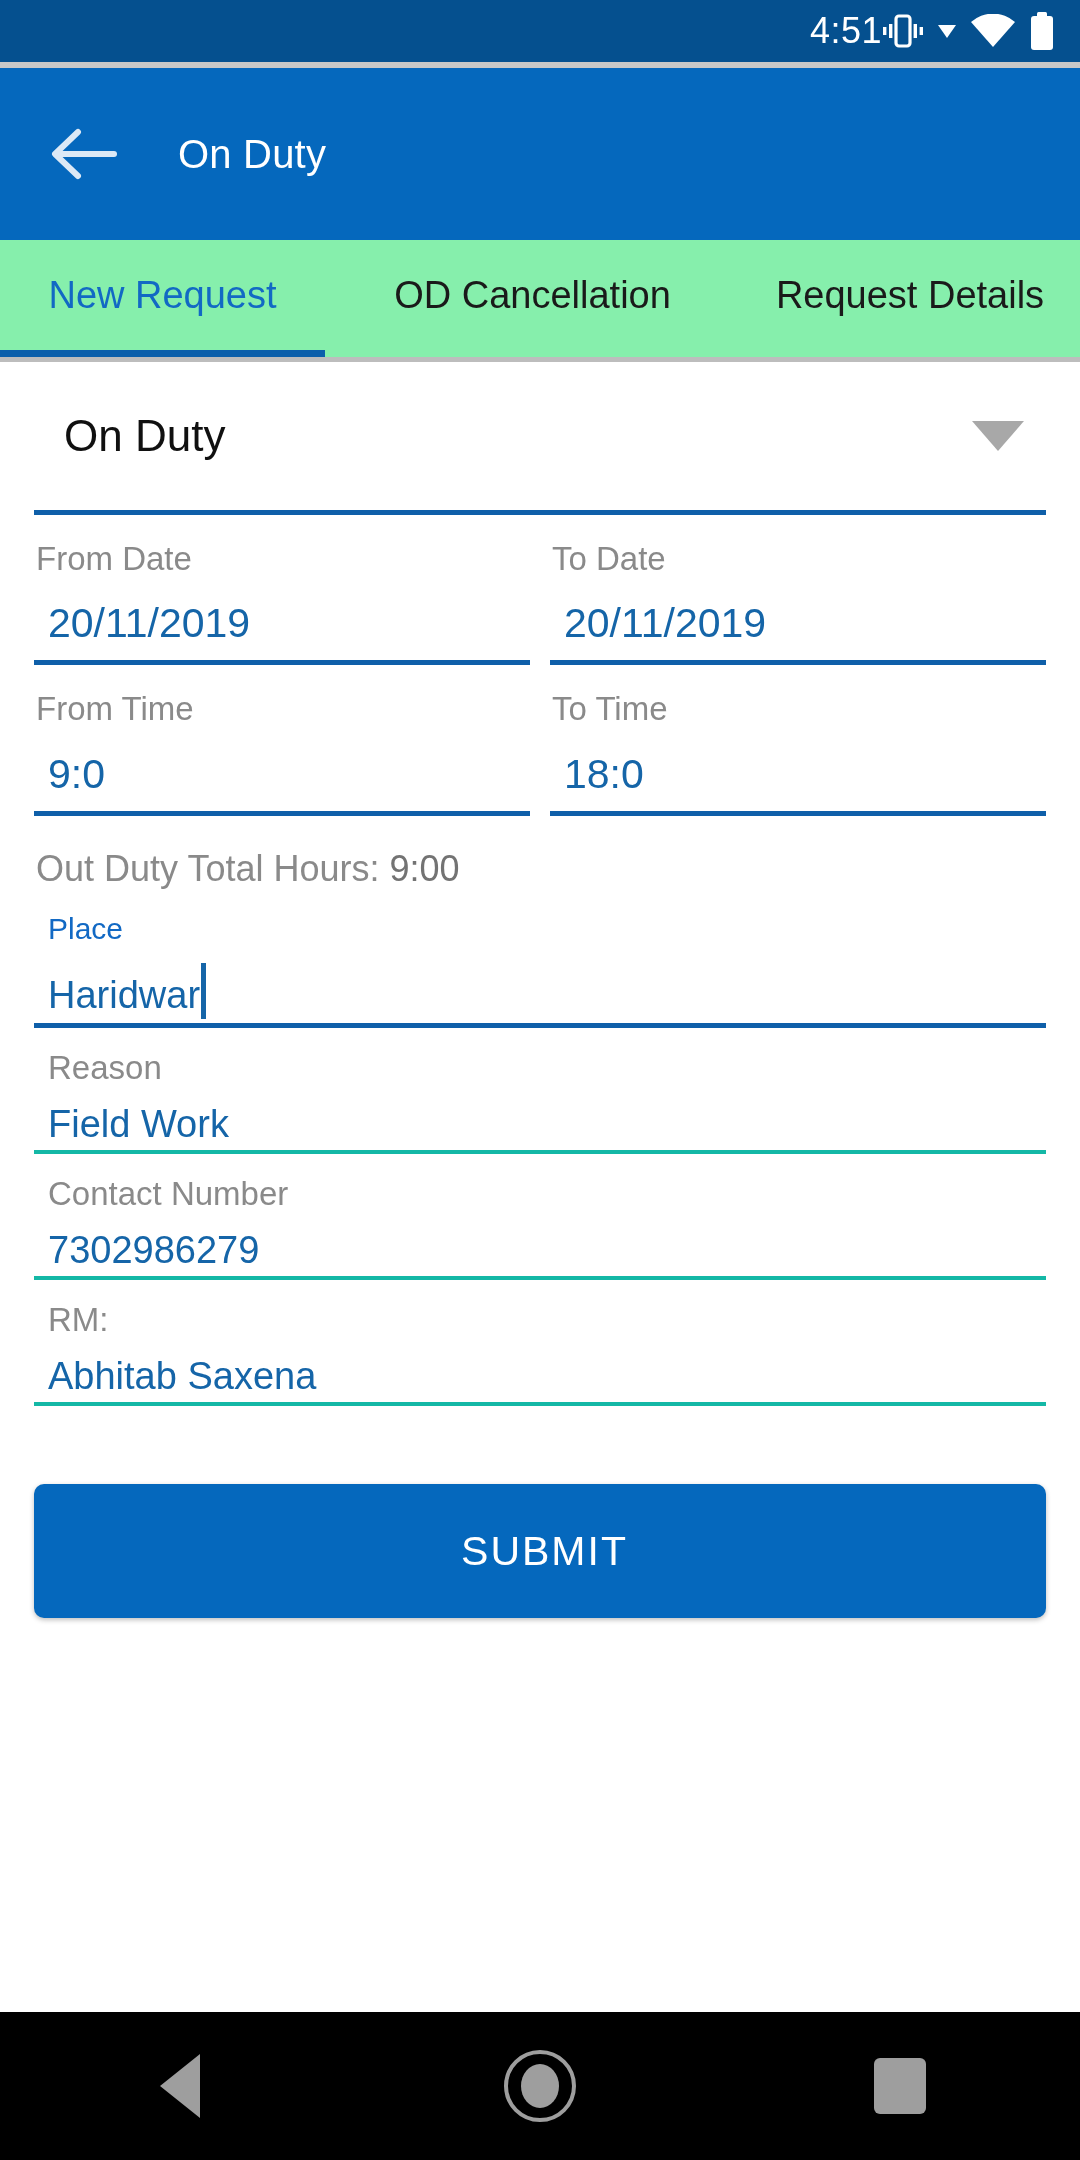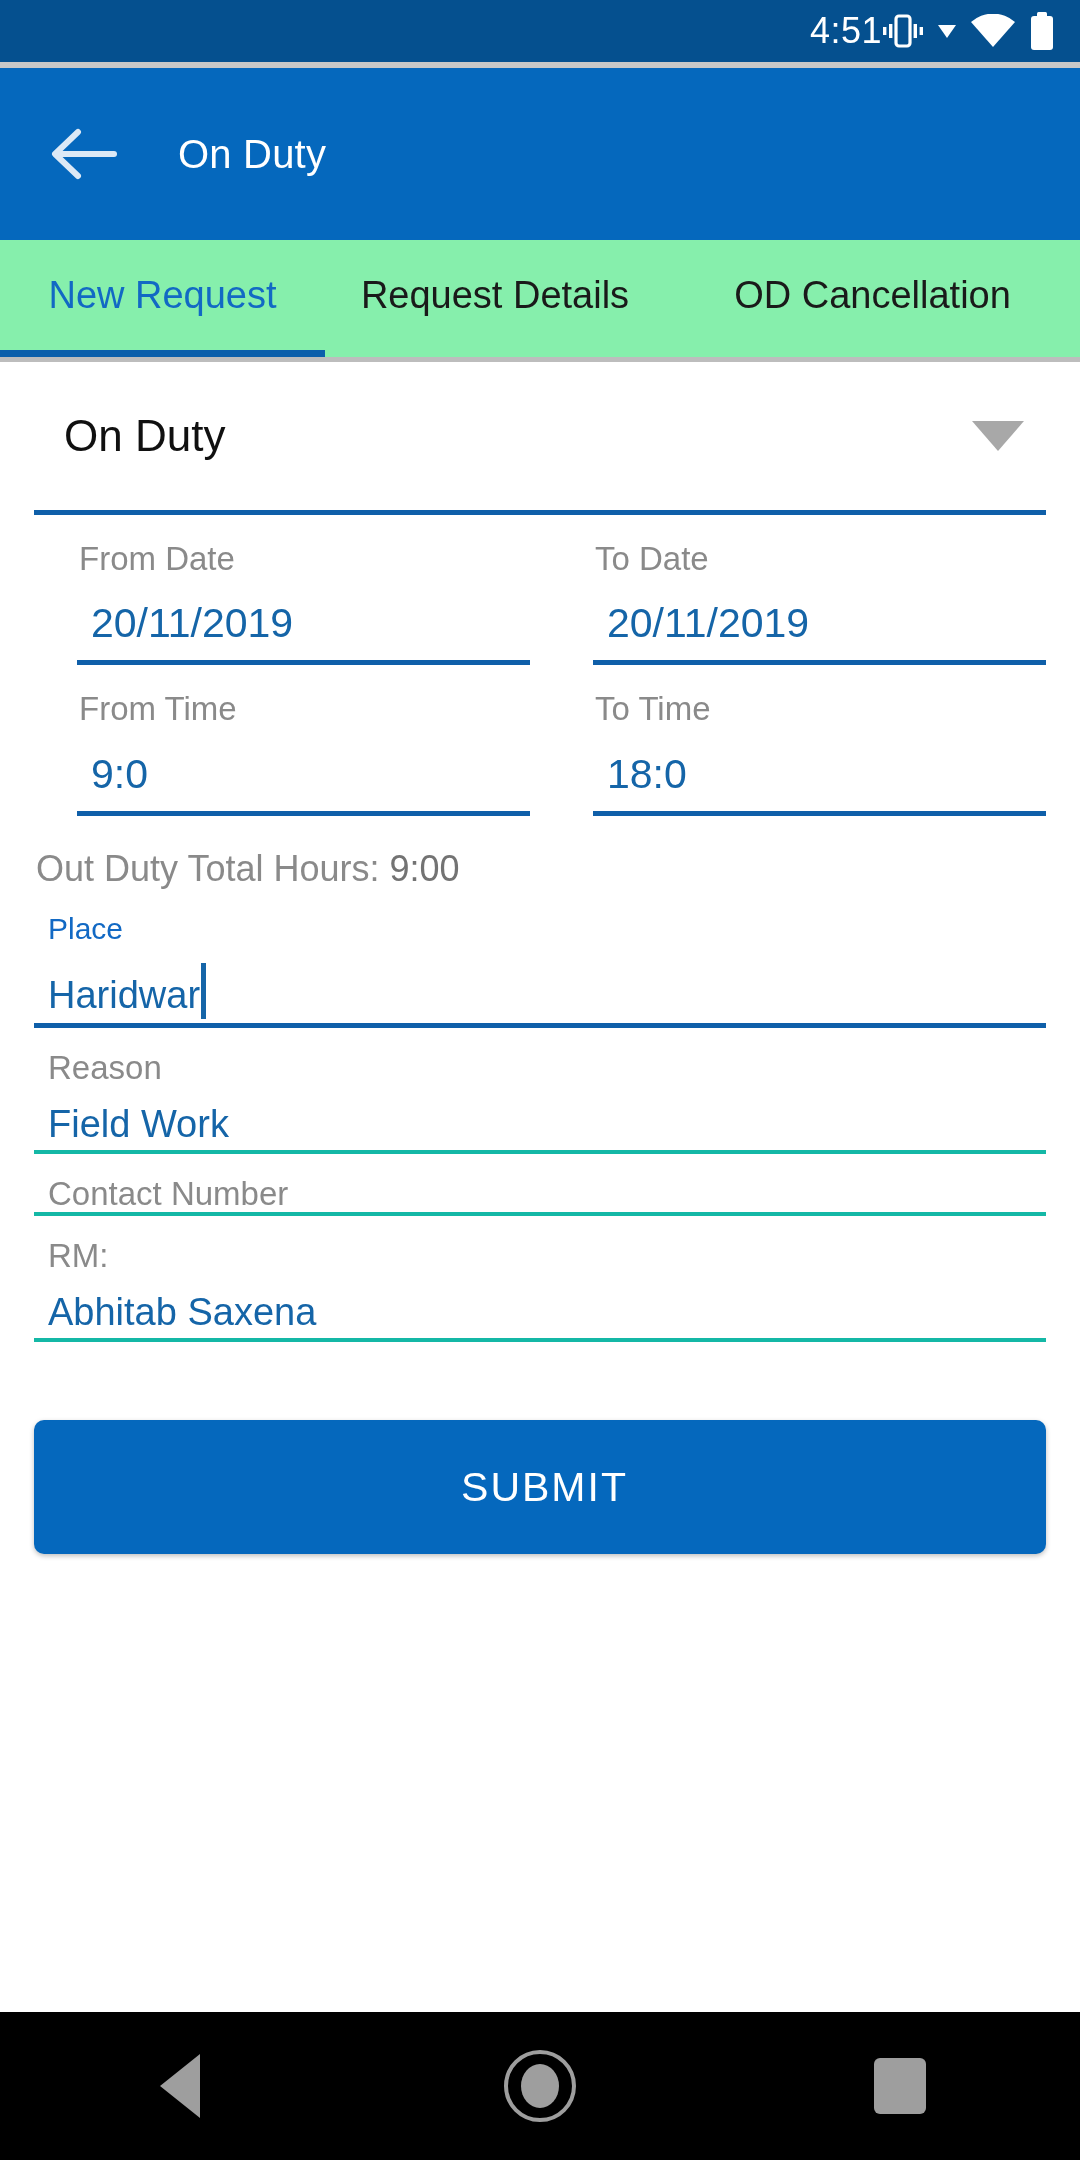--- a/index.html
+++ b/index.html
@@ -147,21 +147,21 @@
     width: 0; height: 0;
     border-left: 26px solid transparent;
     border-right: 26px solid transparent;
     border-top: 30px solid #a8a8a8;
   }
 
   .two-col {
     display: flex;
     gap: 20px;
   }
-  .col { width: 500px; box-sizing: border-box; margin-left: 43px; }
+  .col { width: 500px; box-sizing: border-box; }
 
   .field {
     padding-top: 26px;
   }
   .field-label {
     font-size: 33px;
     color: #8a8a8a;
     line-height: 1.1;
     padding-left: 2px;
   }
@@ -302,22 +302,22 @@
       <svg width="70" height="52" viewBox="0 0 70 52">
         <line x1="66" y1="26" x2="10" y2="26" stroke="#dce9f6" stroke-width="6" stroke-linecap="round"></line>
         <polyline points="30,4 7,26 30,48" fill="none" stroke="#dce9f6" stroke-width="6" stroke-linecap="round" stroke-linejoin="round"></polyline>
       </svg>
     </div>
     <div class="app-title">On Duty</div>
   </div>
 
   <div class="tab-bar">
     <div class="tab t0">New Request</div>
+    <div class="tab t2">OD Cancellation</div>
     <div class="tab t1">Request Details</div>
-    <div class="tab t2">OD Cancellation</div>
     <div class="tab-divider"></div>
     <div class="tab-underline"></div>
   </div>
 
   <div class="form">
 
     <div class="select-row">
       <div class="select-value">On Duty</div>
       <div class="caret"></div>
     </div>
@@ -364,20 +364,21 @@
       </div>
     </div>
 
     <div class="full-field underline-gray">
       <div class="field-label">Reason</div>
       <div class="field-value">Field Work</div>
     </div>
 
     <div class="full-field underline-gray">
       <div class="field-label">Contact Number</div>
+      <div class="field-value">7302986279</div>
     </div>
 
     <div class="full-field underline-gray">
       <div class="field-label">RM:</div>
       <div class="field-value">Abhitab Saxena</div>
     </div>
 
     <div class="submit-wrap">
       <button class="submit-btn">SUBMIT</button>
     </div>

